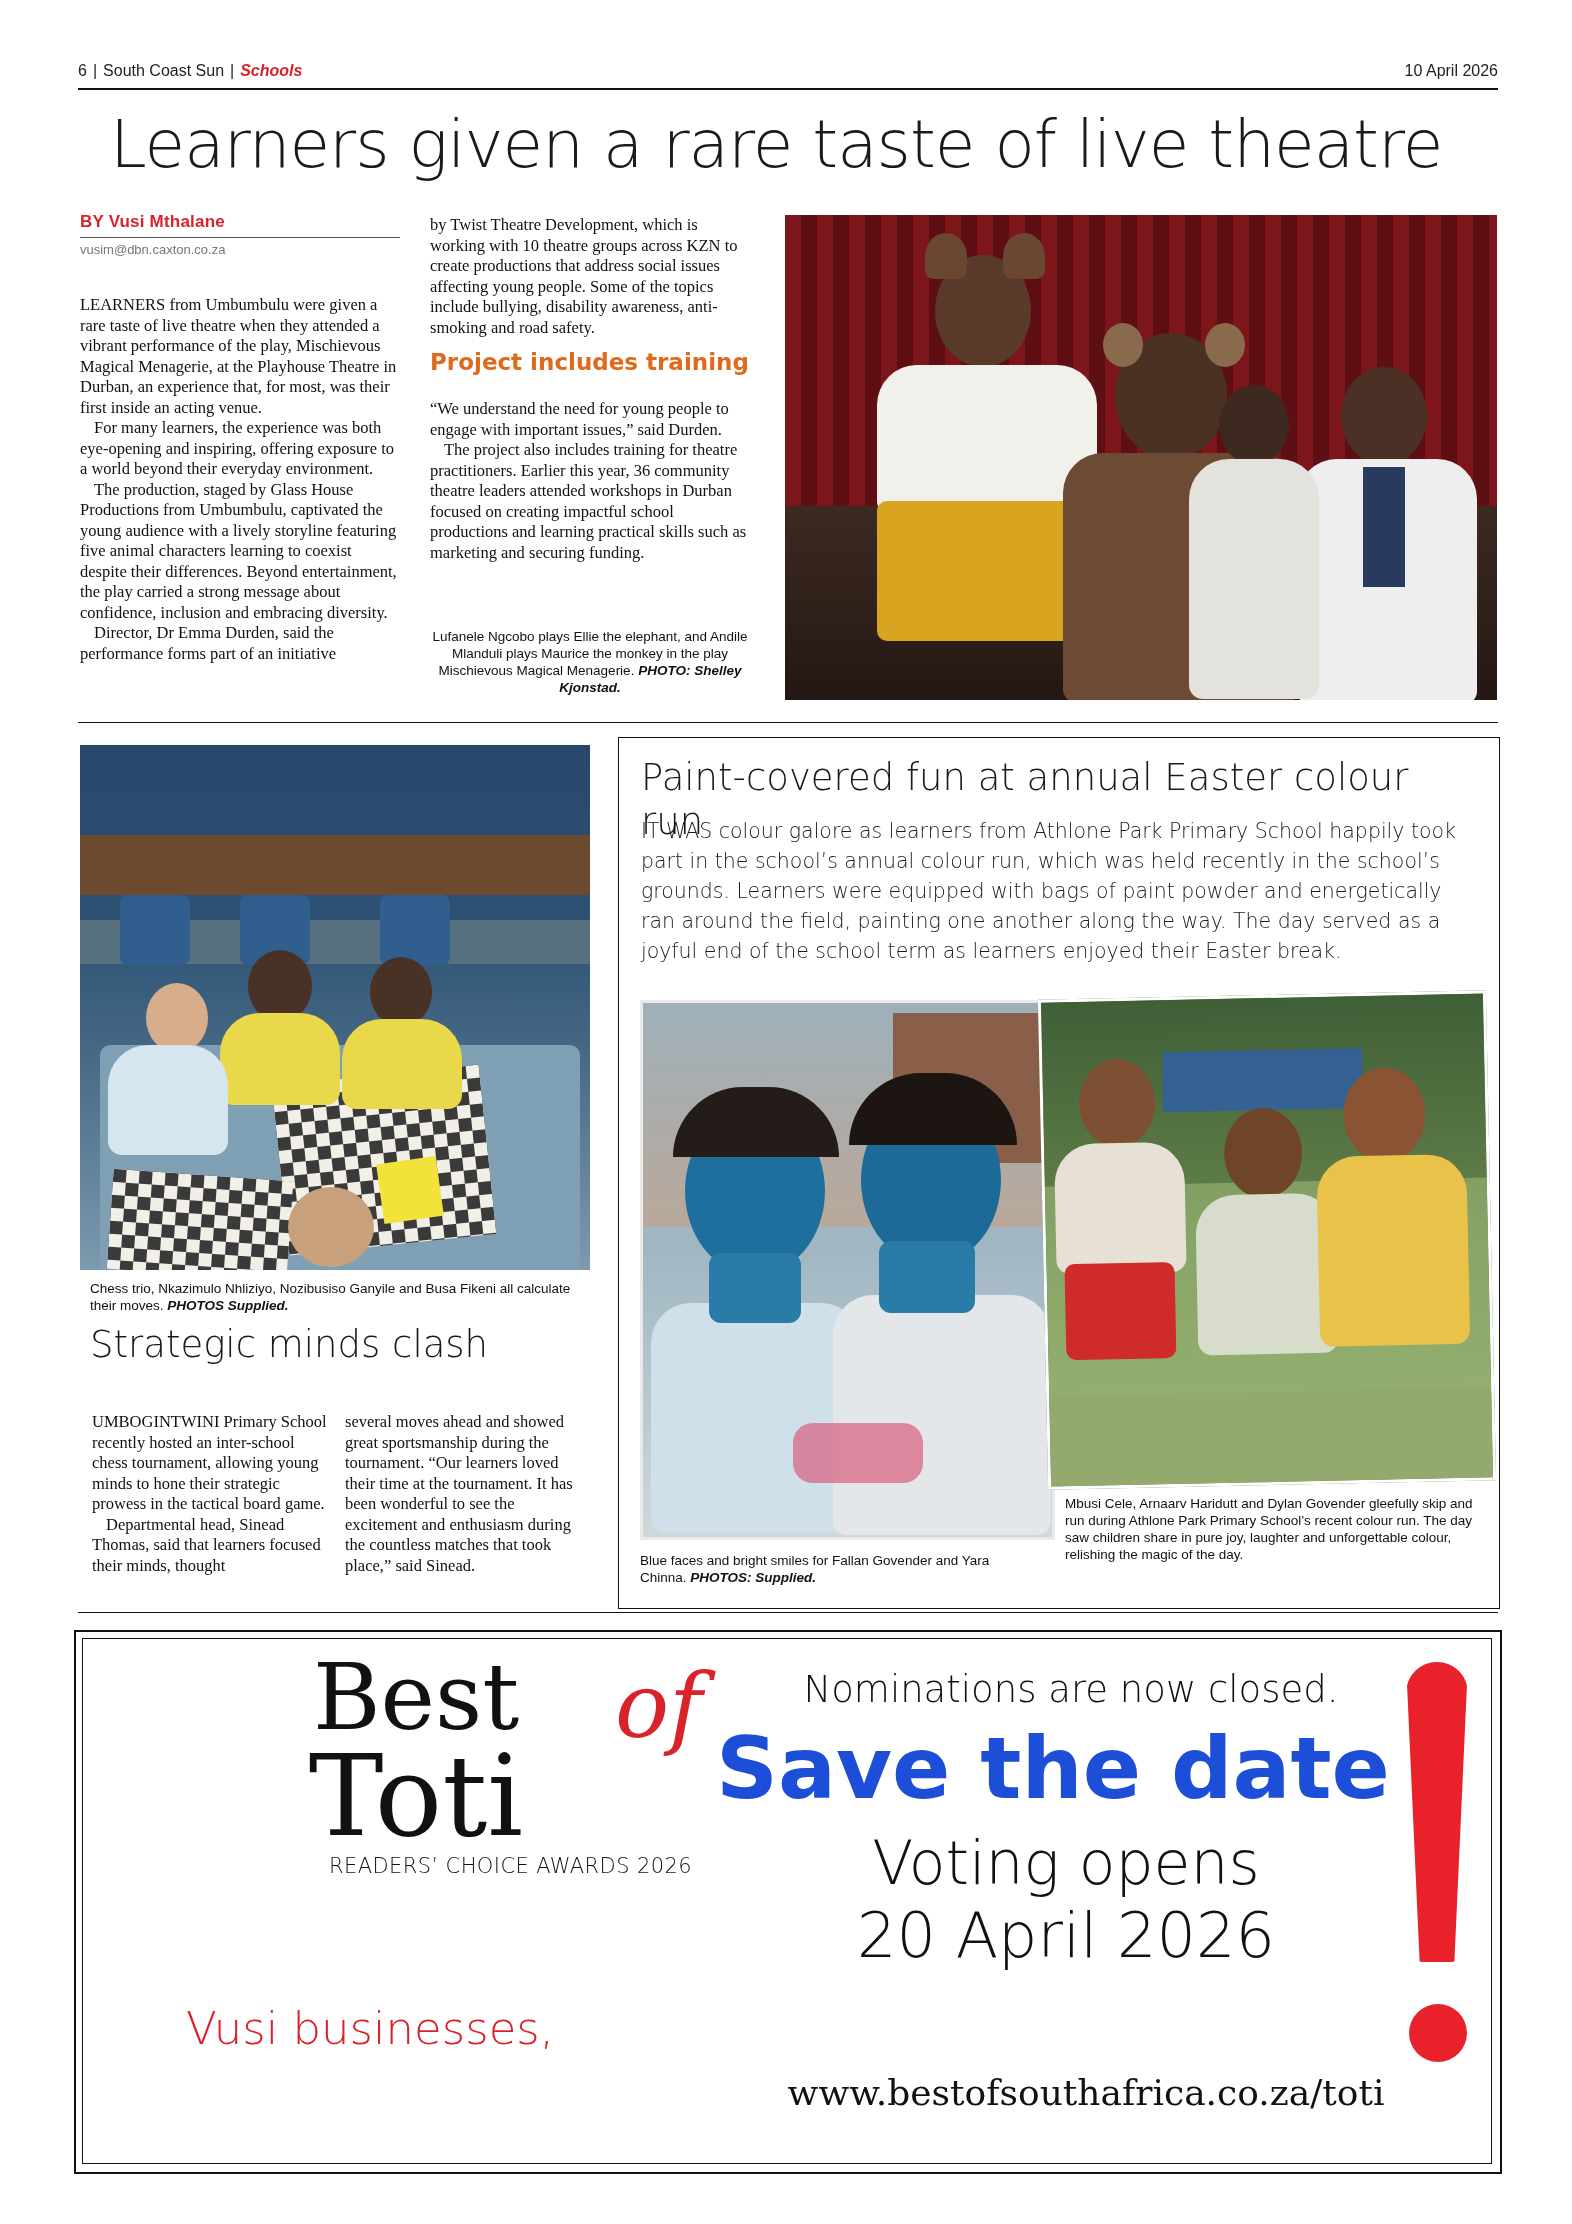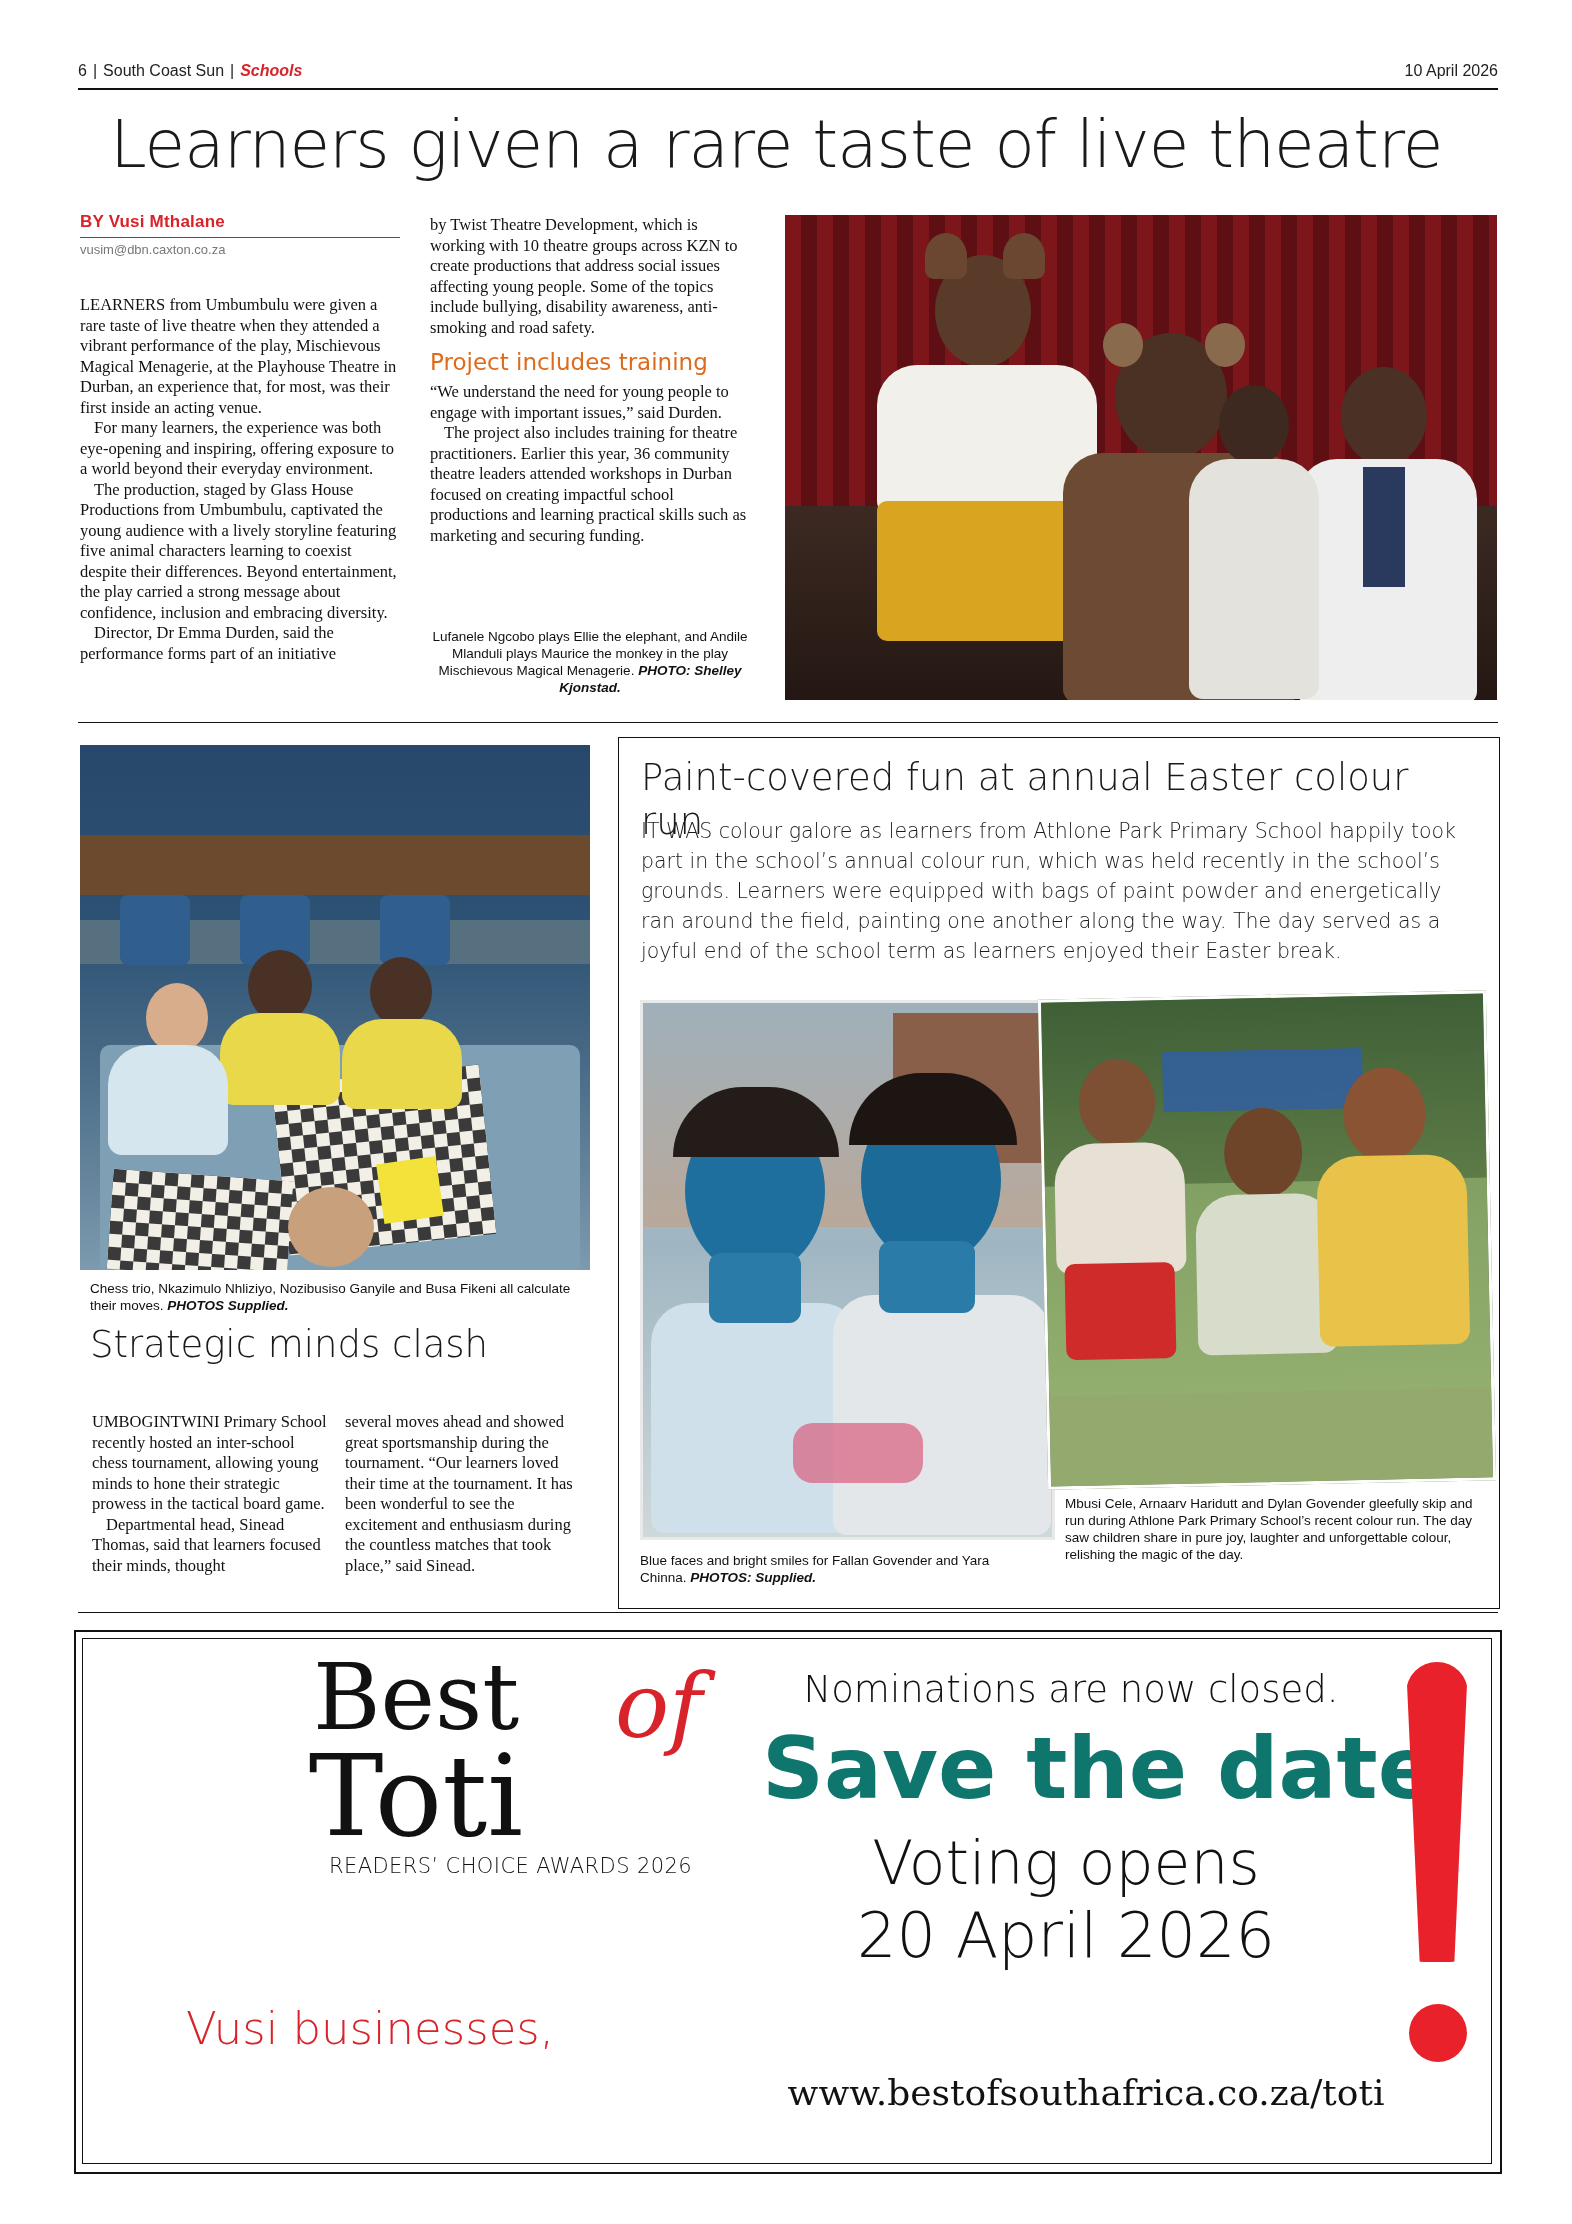--- a/index.html
+++ b/index.html
@@ -99,24 +99,24 @@
     text-align: left;
   }
   .bodycol p { margin: 0; text-indent: 14px; }
   .bodycol p.first { text-indent: 0; }
   .col1 { left: 80px; top: 295px; width: 320px; }
   .col2 { left: 430px; top: 215px; width: 320px; }
 
   .subhead {
     color: #e06a1b;
     font-family: "DejaVu Sans", sans-serif;
-    font-weight: 400;
+    font-weight: 700;
     font-size: 23px;
     line-height: 30px;
-    margin: 9px 0 5px 0;
+    margin: 9px 0 22px 0;
   }
 
   
   .photo-theatre {
     position: absolute;
     left: 785px;
     top: 215px;
     width: 712px;
     height: 485px;
     overflow: hidden;
@@ -327,26 +327,26 @@
     font-family: "DejaVu Sans", sans-serif;
     font-weight: 300;
     font-size: 37px;
     color: #111;
   }
   .save-date {
     position: absolute;
     left: 640px;
     top: 88px;
     width: 720px;
-    text-align: right;
+    text-align: left;
     font-family: "DejaVu Sans", sans-serif;
     font-weight: bold;
     font-size: 86px;
     line-height: 96px;
-    color: #0f766e;
+    color: #1d4ed8;
   }
   .voting-opens {
     position: absolute;
     left: 640px;
     top: 196px;
     width: 700px;
     text-align: center;
     font-family: "DejaVu Sans", sans-serif;
     font-weight: 300;
     font-size: 60px;

